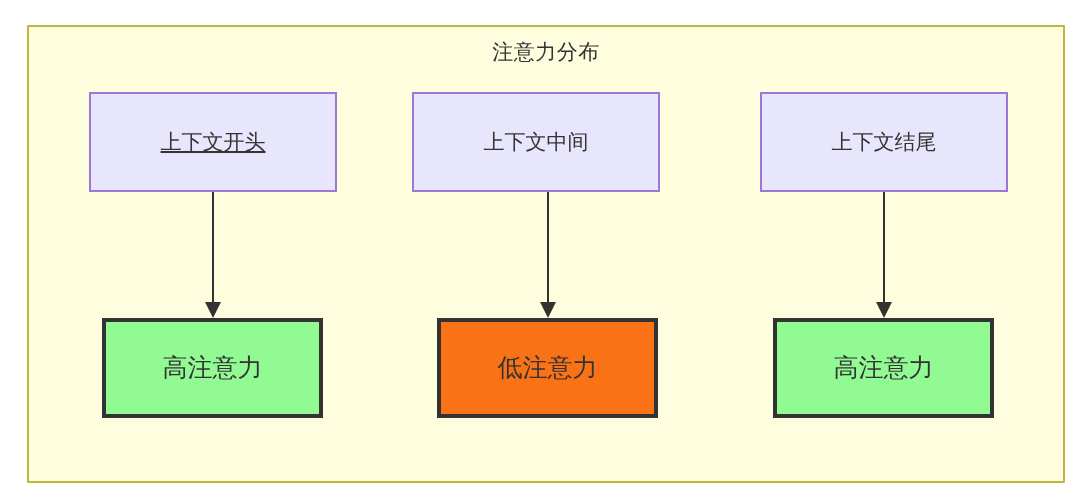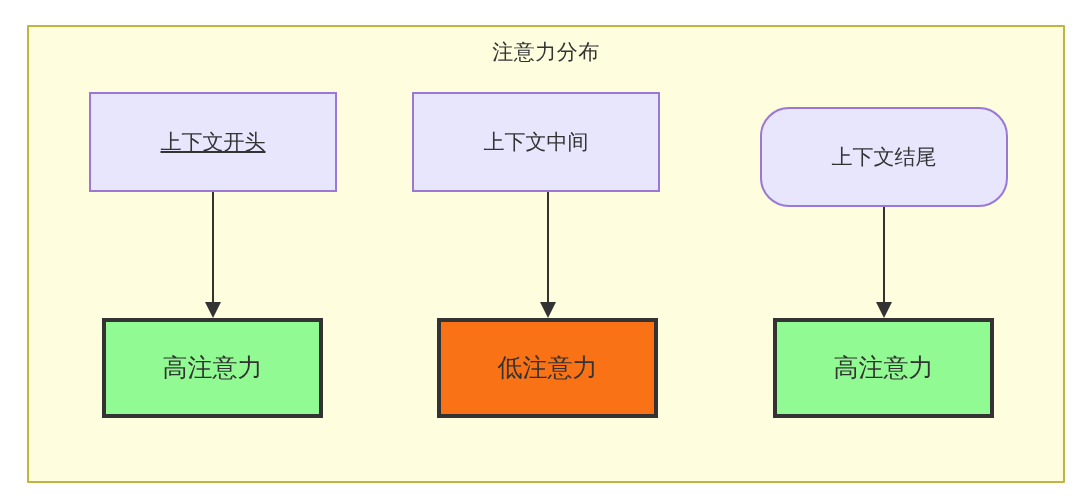--- a/index.html
+++ b/index.html
@@ -73,21 +73,21 @@
     font-size: 25px;
   }
 
   .node-target.low {
     background: #f97316;
   }
 
   
   #node-src-start  { left: 89px;  top: 92px; text-decoration: underline;  }
   #node-src-middle { left: 412px; top: 92px;  }
-  #node-src-end    { left: 760px; top: 107px; border-radius: 29px;  }
+  #node-src-end    { left: 760px; top: 92px;  }
 
   #node-tgt-start  { left: 102px; top: 318px; }
   #node-tgt-middle { left: 437px; top: 318px; }
   #node-tgt-end    { left: 773px; top: 318px; }
 
   
   #arrow-layer {
     position: absolute;
     left: 0;
     top: 0;

